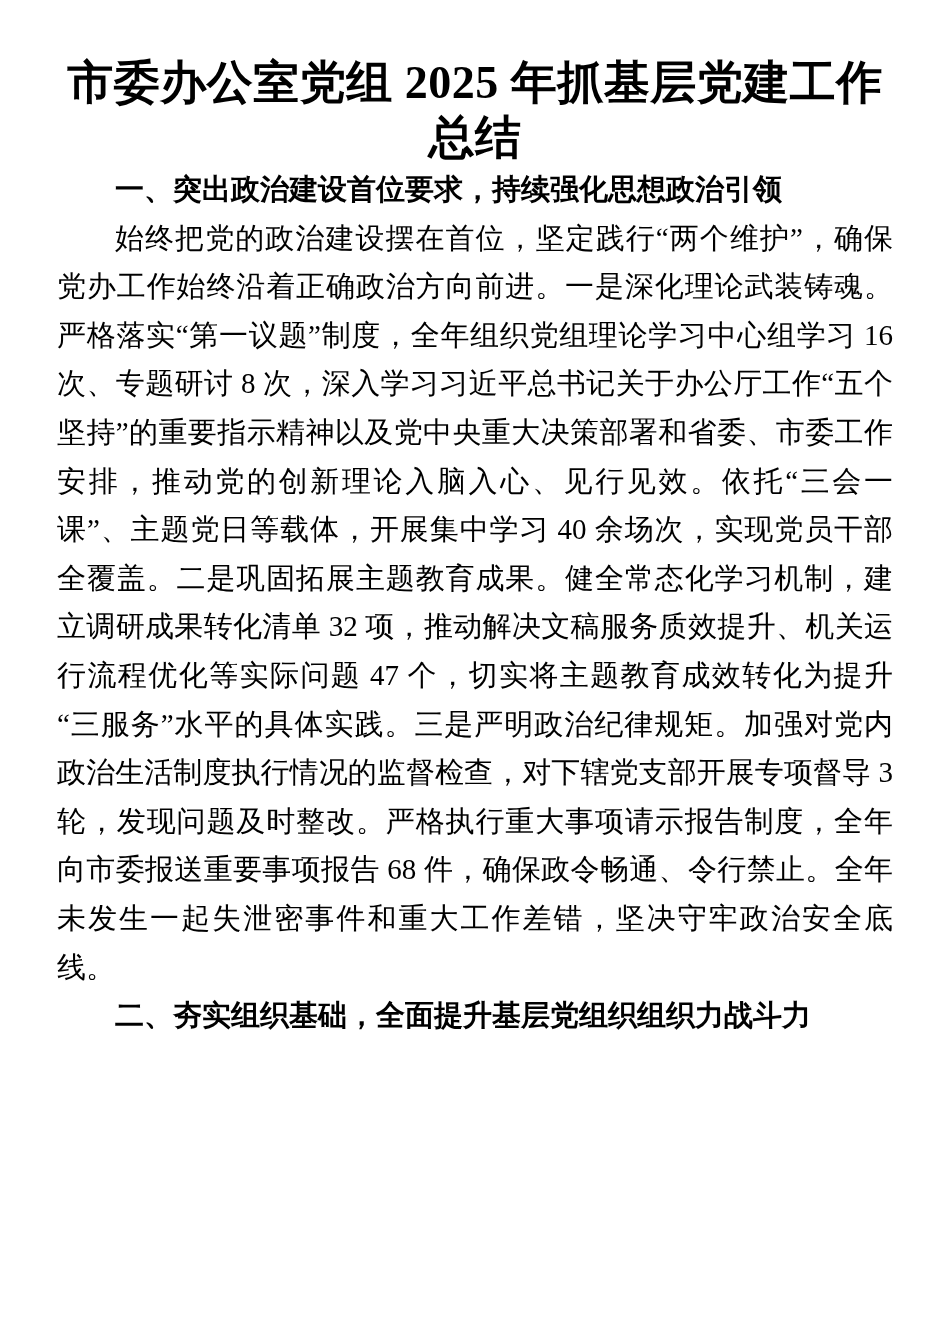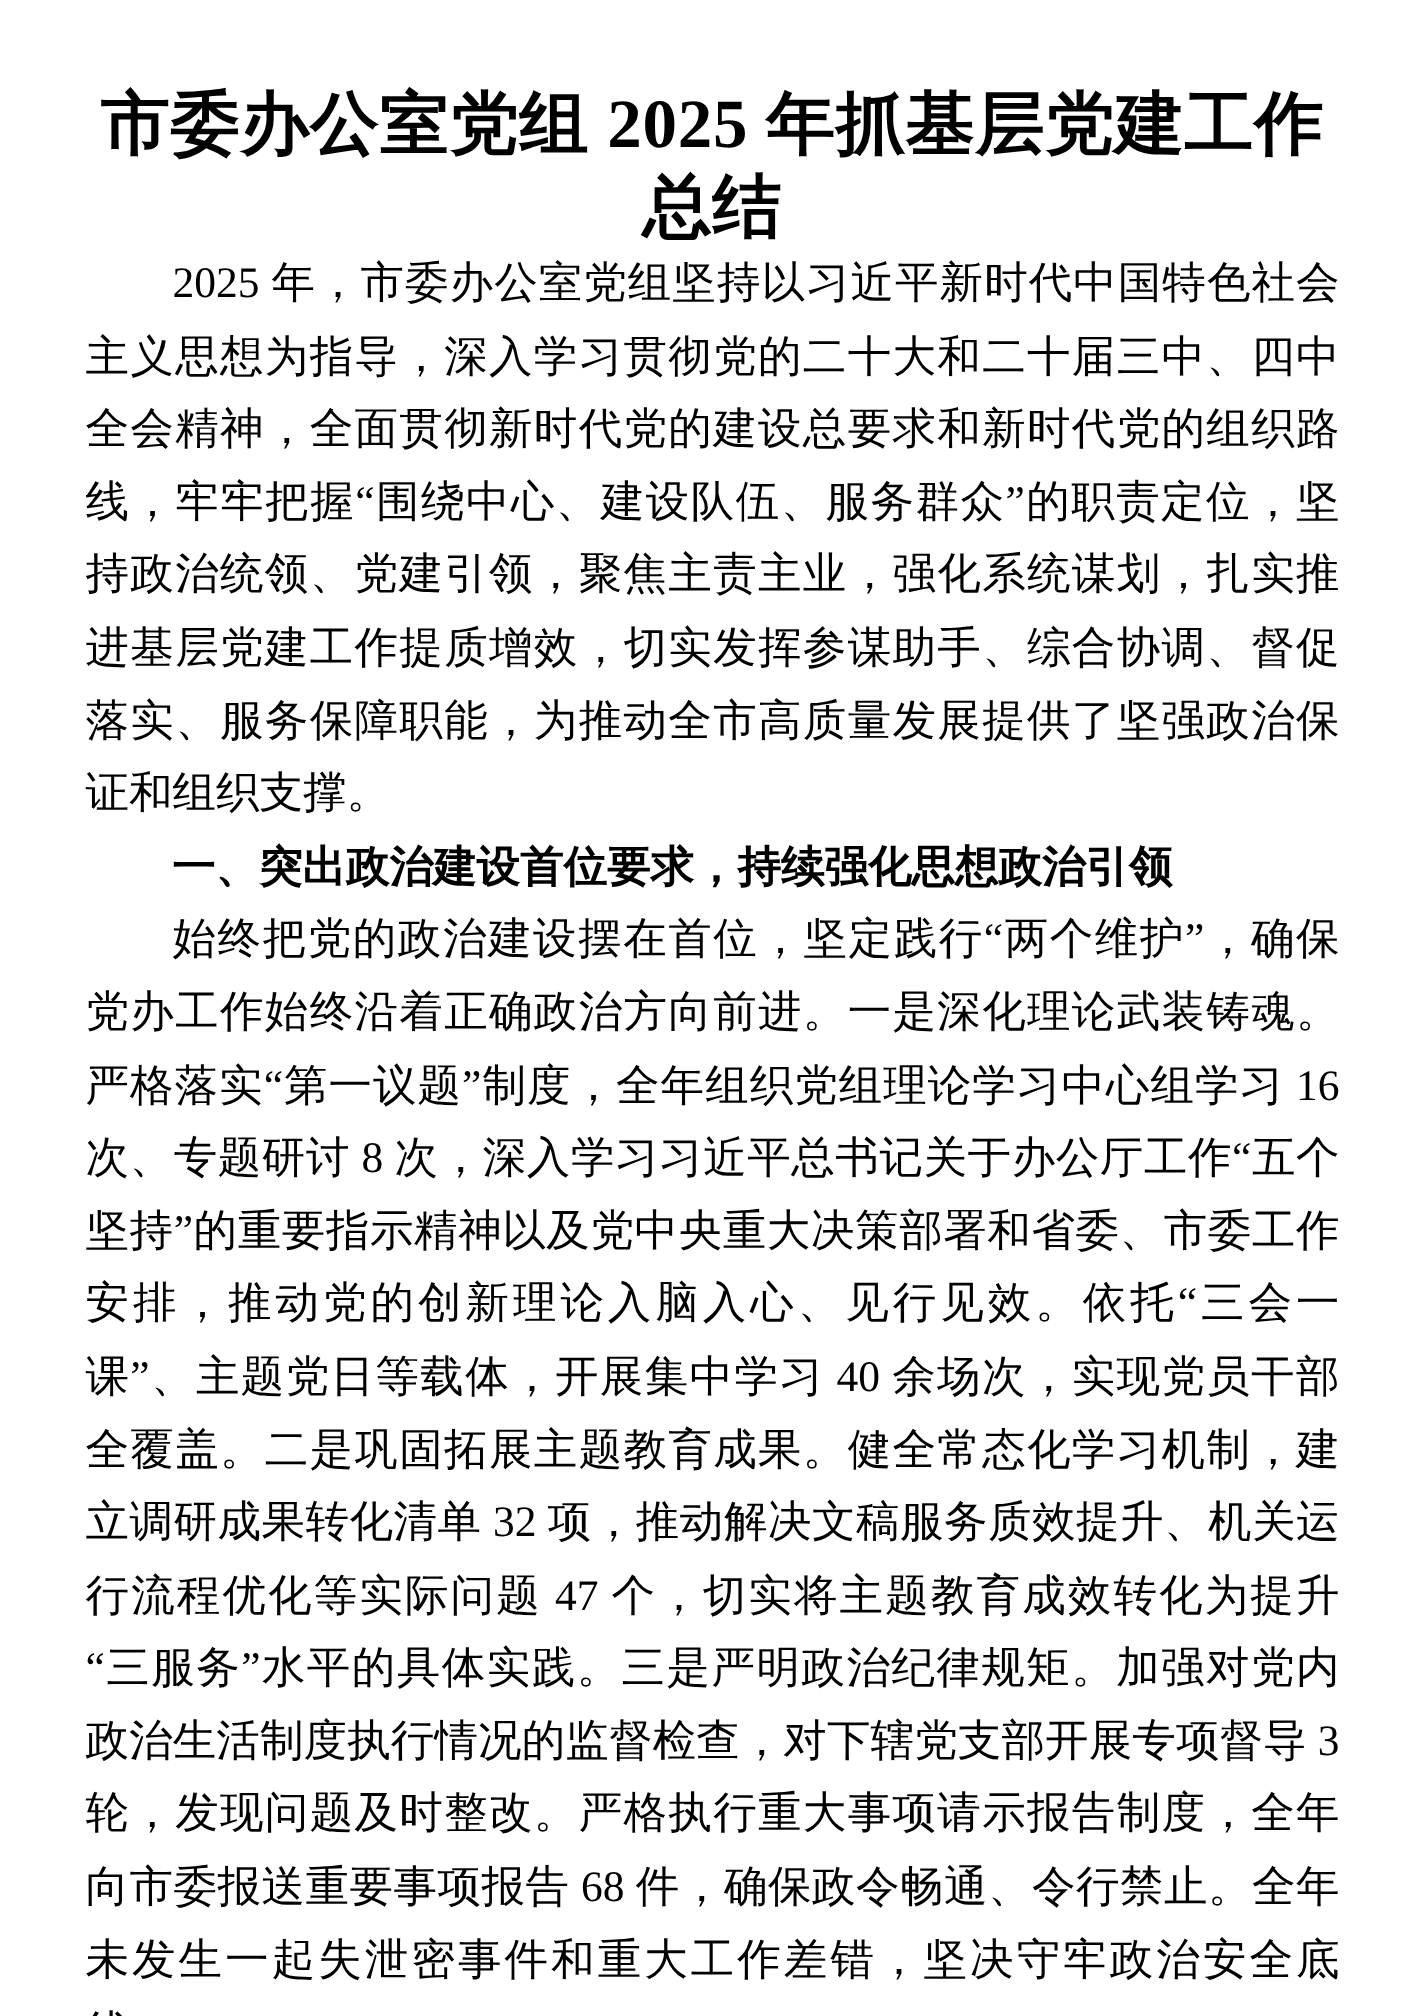--- a/index.html
+++ b/index.html
@@ -45,20 +45,19 @@
     margin: 0;
     text-align: left;
   }
 </style>
 </head>
 <body>
 
 <div class="page">
   <h1 class="doc-title">市委办公室党组 2025 年抓基层党建工作总结</h1>
 
-  <p class="doc-body-para">2025 年，市委办公室党组坚持以习近平新时代中国特色社会主义思想为指导，深入学习贯彻党的二十大和二十届三中、四中全会精神，全面贯彻新时代党的建设总要求和新时代党的组织路线，牢牢把握“围绕中心、建设队伍、服务群众”的职责定位，坚持政治统领、党建引领，聚焦主责主业，强化系统谋划，扎实推进基层党建工作提质增效，切实发挥参谋助手、综合协调、督促落实、服务保障职能，为推动全市高质量发展提供了坚强政治保证和组织支撑。</p>
 
   <h2 class="doc-heading">一、突出政治建设首位要求，持续强化思想政治引领</h2>
 
   <p class="doc-body-para">始终把党的政治建设摆在首位，坚定践行“两个维护”，确保党办工作始终沿着正确政治方向前进。一是深化理论武装铸魂。严格落实“第一议题”制度，全年组织党组理论学习中心组学习 16 次、专题研讨 8 次，深入学习习近平总书记关于办公厅工作“五个坚持”的重要指示精神以及党中央重大决策部署和省委、市委工作安排，推动党的创新理论入脑入心、见行见效。依托“三会一课”、主题党日等载体，开展集中学习 40 余场次，实现党员干部全覆盖。二是巩固拓展主题教育成果。健全常态化学习机制，建立调研成果转化清单 32 项，推动解决文稿服务质效提升、机关运行流程优化等实际问题 47 个，切实将主题教育成效转化为提升“三服务”水平的具体实践。三是严明政治纪律规矩。加强对党内政治生活制度执行情况的监督检查，对下辖党支部开展专项督导 3 轮，发现问题及时整改。严格执行重大事项请示报告制度，全年向市委报送重要事项报告 68 件，确保政令畅通、令行禁止。全年未发生一起失泄密事件和重大工作差错，坚决守牢政治安全底线。</p>
 
   <h2 class="doc-heading">二、夯实组织基础，全面提升基层党组织组织力战斗力</h2>
 </div>
 
 </body></html>

